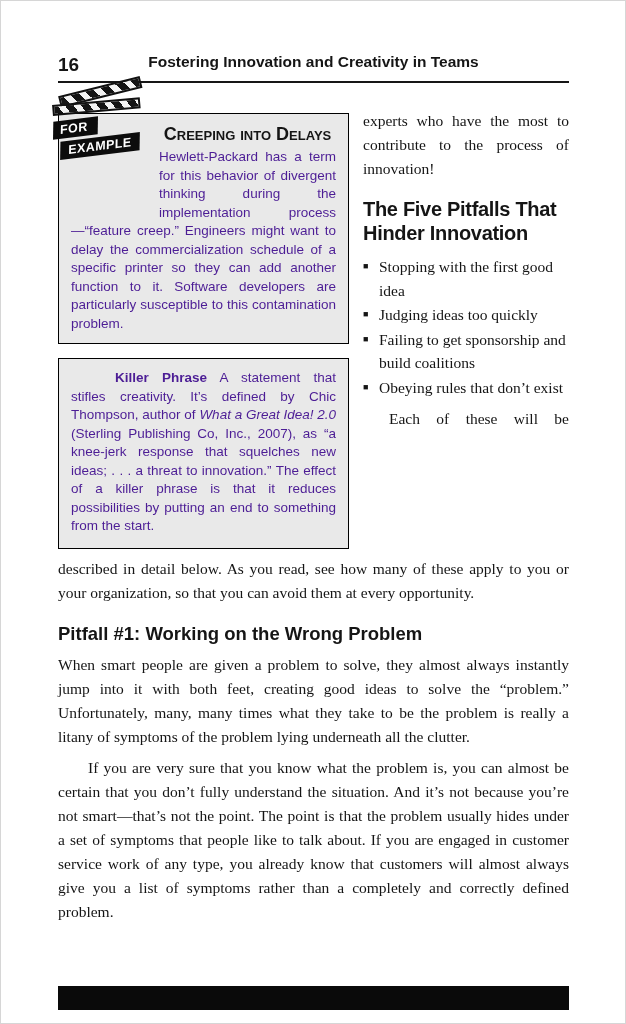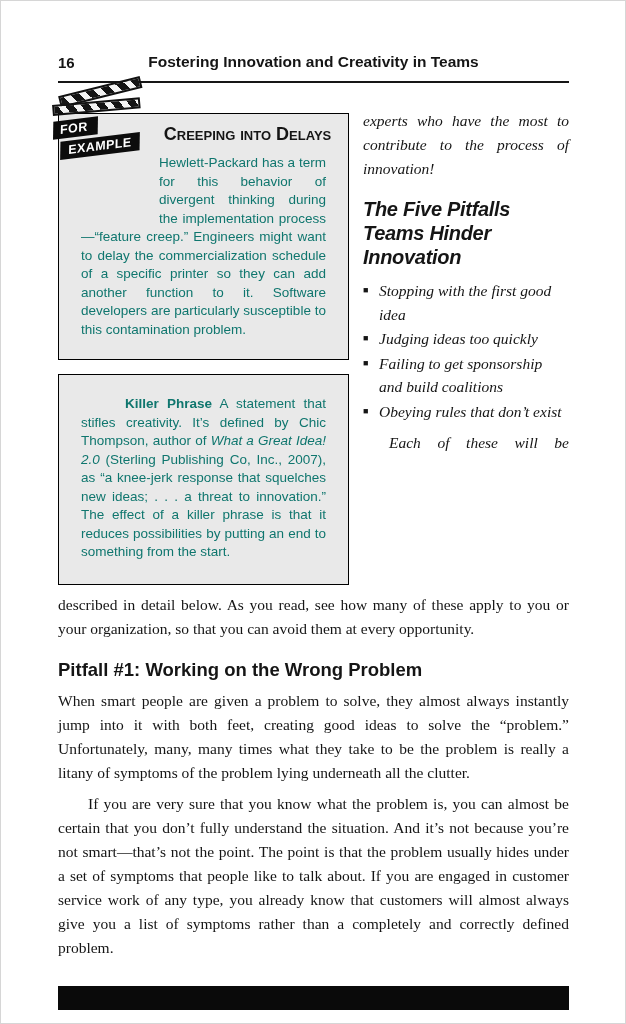--- a/index.html
+++ b/index.html
@@ -25,45 +25,45 @@
   
   .header {
     position:relative;
     padding-bottom:10px;
     border-bottom:2px solid #161616;
     margin-bottom:26px;
   }
   .page-num {
     position:absolute; left:0; top:1px;
     font-family:"Liberation Sans", sans-serif;
-    font-weight:bold; font-size:15px;
+    font-weight:bold; font-size:19px;
   }
   .header-title {
     text-align:center;
     font-family:"Liberation Sans", sans-serif;
     font-weight:bold; font-size:15.5px;margin-top:8px;
   }
 
   
   .columns { display:flex; gap:14px; margin-bottom:8px; }
   .col-left { width:291px; flex:none; }
-  .col-right { flex:1; min-width:0;font-style:italic; }
+  .col-right { flex:1; min-width:0; }
 
   
   .box {
     border:1.5px solid #000;
     background:#e9e9e9;
     position:relative;
   }
   .example-box { padding:10px 12px 10px 12px; margin-bottom:14px; margin-top:4px; }
   .keyterm-box { padding:10px 12px 12px 12px; }
   .box-text {
     font-family:"Liberation Sans", sans-serif;
     font-size:13.5px; line-height:18.5px;
-    text-align:justify; margin:10px; color:#0f766e;
+    text-align:justify; margin:0; color:#4c1d95;
   }
 
   
   .clapper-spacer { float:left; width:88px; height:92px; }
   .clapper { position:absolute; top:-18px; left:-8px; width:104px; }
   .clapper-stick {
     width:84px; height:12px; margin-left:10px;
     border:2px solid #111;
     background:repeating-linear-gradient(58deg,#141414 0 7px,#f3f3f3 7px 13px);
     transform:rotate(-14deg); transform-origin:left bottom;
@@ -173,21 +173,21 @@
         <section class="box keyterm-box">
           <p class="box-text">
             <b class="kt-term">Killer Phrase</b><span> A statement that stifles creativity. It’s defined by Chic Thompson, author of </span><i>What a Great Idea! 2.0</i><span> (Sterling Publishing Co, Inc., 2007), as “a knee-jerk response that squelches new ideas; . . . a threat to innovation.” The effect of a killer phrase is that it reduces possibilities by putting an end to something from the start.</span>
           </p>
         </section>
 
       </div>
 
       <div class="col-right">
         <p class="body-text">experts who have the most to contribute to the process of innovation!</p>
-        <h2 class="section-title">The Five Pitfalls Teams Hinder Innovation</h2>
+        <h2 class="section-title">The Five Pitfalls That Hinder Innovation</h2>
         <ul class="pitfall-list">
           <li>Stopping with the first good idea</li>
           <li>Judging ideas too quickly</li>
           <li>Failing to get sponsorship and build coalitions</li>
           <li>Obeying rules that don’t exist</li>
         </ul>
         <p class="body-text each-line">Each of these will be</p>
       </div>
     </div>
 

